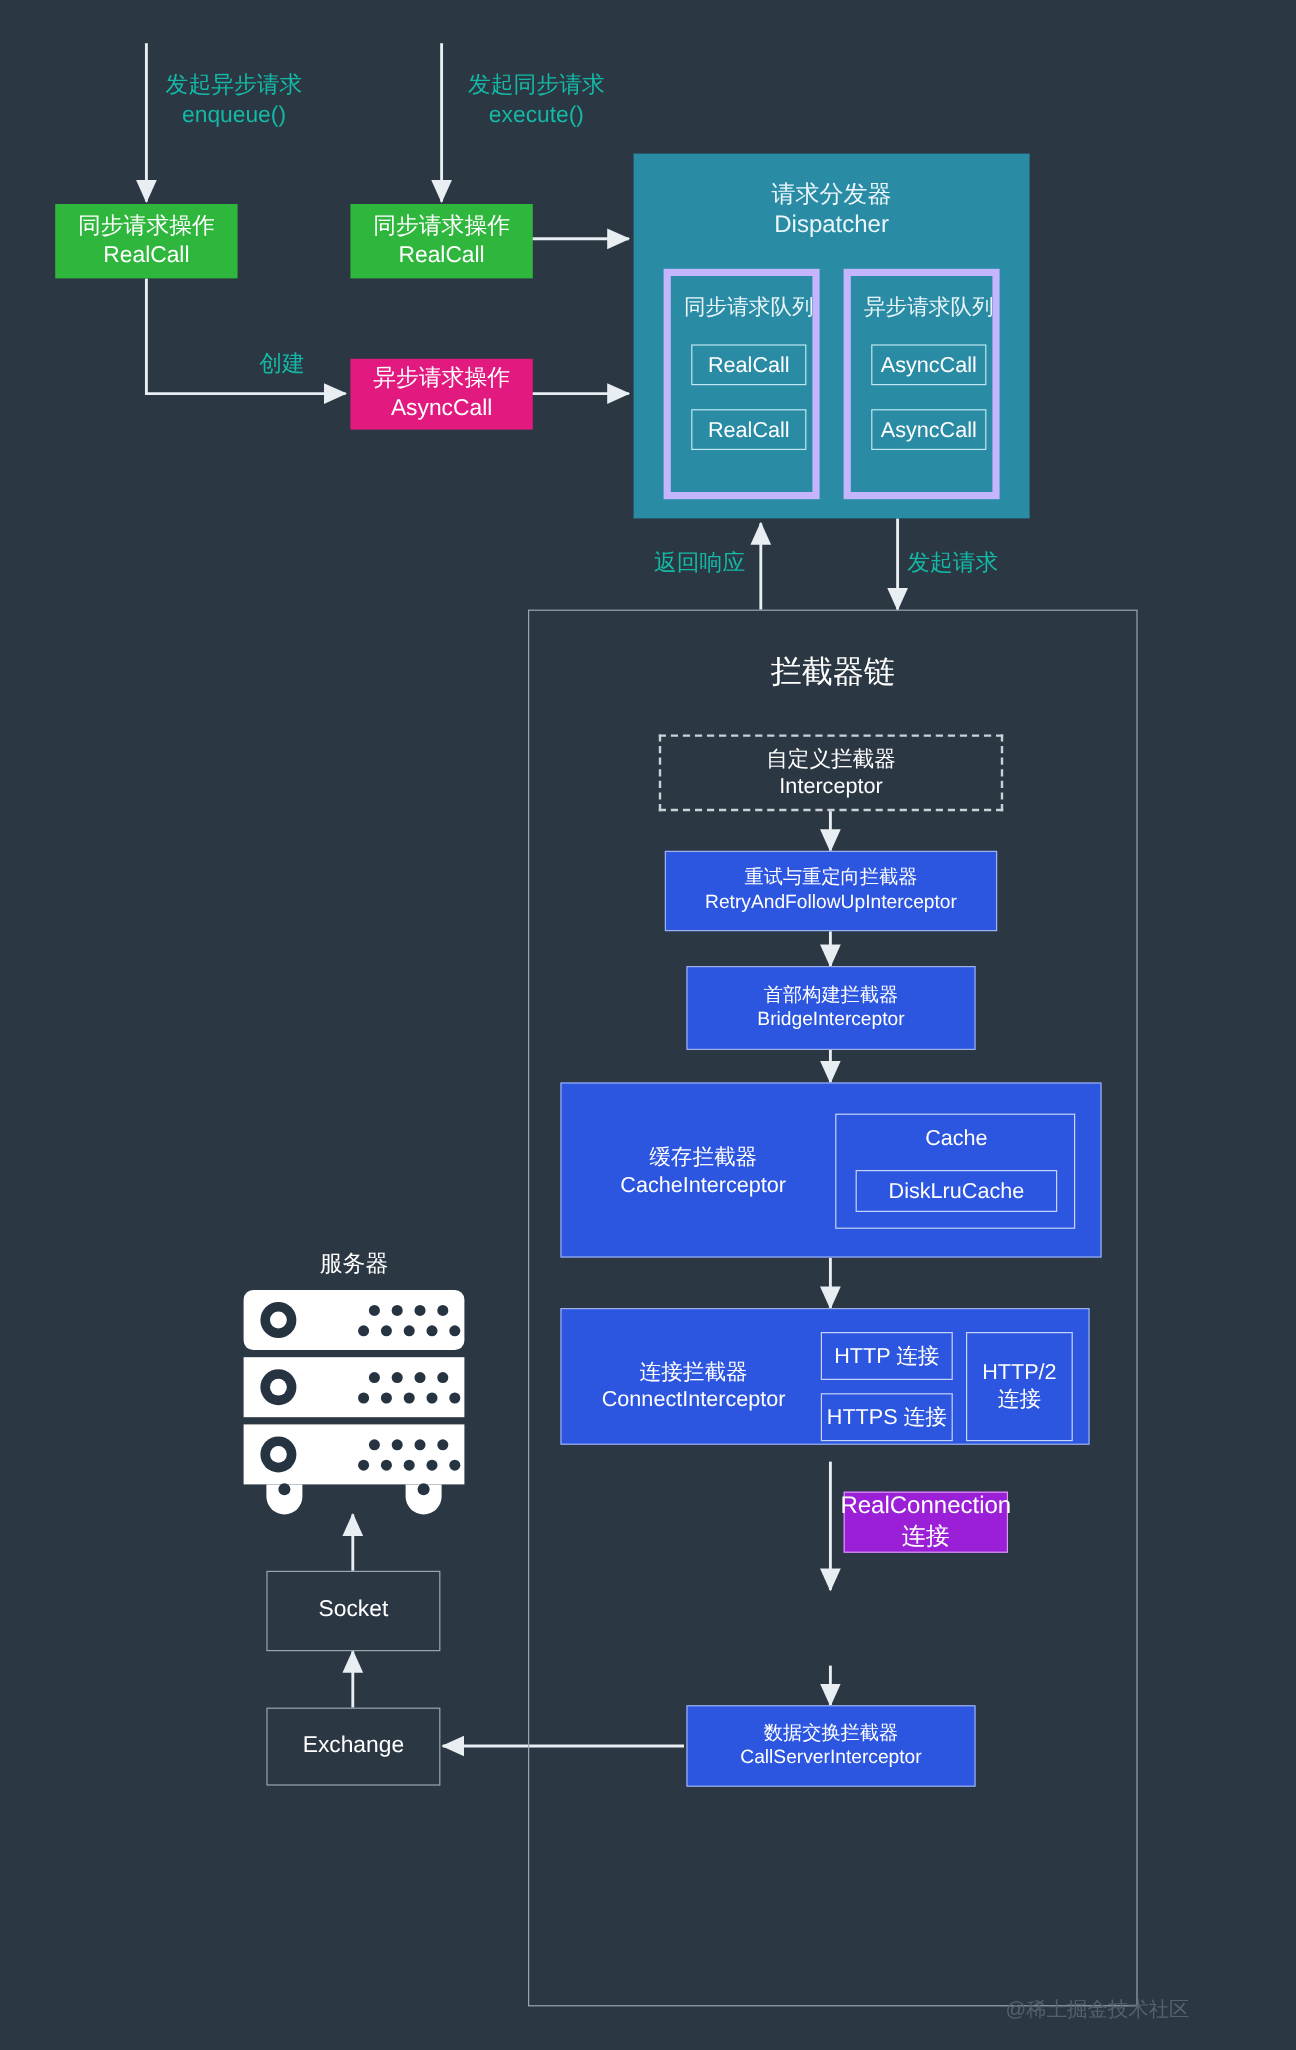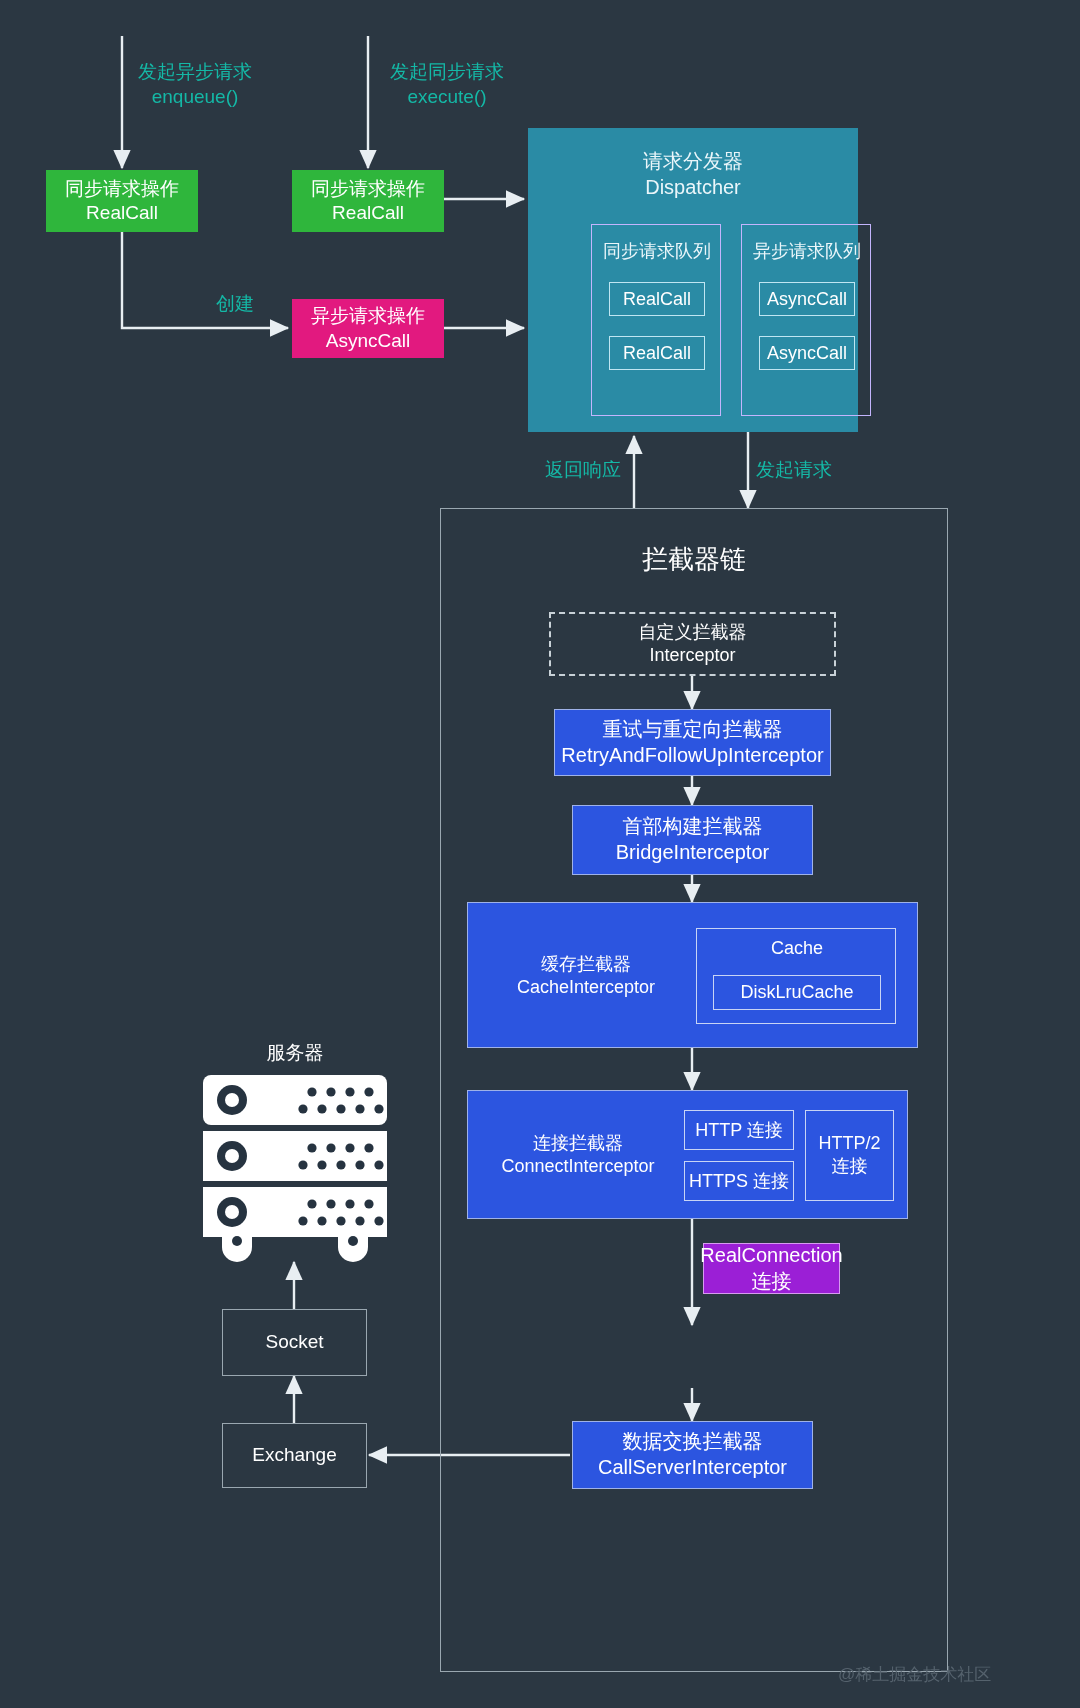--- a/index.html
+++ b/index.html
@@ -42,24 +42,23 @@
     color: #ffffff;
     font-size: 19px;
   }
   
   .teal {
     background: #2a8ba5;
     color: #ffffff;
   }
   .teal-title { font-size: 20px; color:#eaf6fa; }
   .queue {
-    border: 1px solid #c4b5fd;
+    border: 6px solid #c4b5fd;
     color: #eaf6fa;
     font-size: 18px;
-    margin-left: 38px;
   }
   .queue-title { font-size: 18px; color:#eaf6fa; }
   .callchip {
     border: 1px solid #bfe6f2;
     color: #ffffff;
     font-size: 18px;
     display:flex; align-items:center; justify-content:center;
   }
 
   
@@ -82,21 +81,21 @@
   .dotted {
     border: 1px dotted #b7c0c7;
     color: #ffffff;
     font-size: 18px;
     background: transparent;
   }
   .blue {
     background: #2c55e0;
     border: 1px solid #9fb2e8;
     color: #ffffff;
-    font-size: 20px;
+    font-size: 16px;
   }
   .blue-plain {
     background: #2c55e0;
     border: 1px solid #9fb2e8;
     color: #ffffff;
     font-size: 18px;
   }
   .innerbox {
     border: 1px solid #c8d4f5;
     color: #ffffff;
@@ -260,21 +259,21 @@
     <div class="abs box" style="left:8px; top:0; width:220px; height:146px; font-size:18px;">
       <span class="l1">缓存拦截器</span>
       <span class="l2">CacheInterceptor</span>
     </div>
     <div class="abs" style="left:228px; top:25px; width:200px; height:96px; border:1px solid #c8d4f5;">
       <div class="abs" style="left:0; top:9px; width:200px; text-align:center; color:#ffffff; font-size:18px;">Cache</div>
       <div class="abs innerbox" style="left:16px; top:46px; width:168px; height:35px;">DiskLruCache</div>
     </div>
   </div>
 
-  <div class="abs blue-plain" style="left:467px; top:1090px; width:441px; height:129px;">
+  <div class="abs blue-plain" style="left:467px; top:1090px; width:441px; height:114px;">
     <div class="abs box" style="left:4px; top:0; width:212px; height:128px; font-size:18px;">
       <span class="l1">连接拦截器</span>
       <span class="l2">ConnectInterceptor</span>
     </div>
     <div class="abs innerbox" style="left:216px; top:19px; width:110px; height:40px;">HTTP 连接</div>
     <div class="abs innerbox" style="left:216px; top:70px; width:110px; height:40px;">HTTPS 连接</div>
     <div class="abs innerbox" style="left:337px; top:19px; width:89px; height:91px; flex-direction:column;">
       <span>HTTP/2</span>
       <span>连接</span>
     </div>

